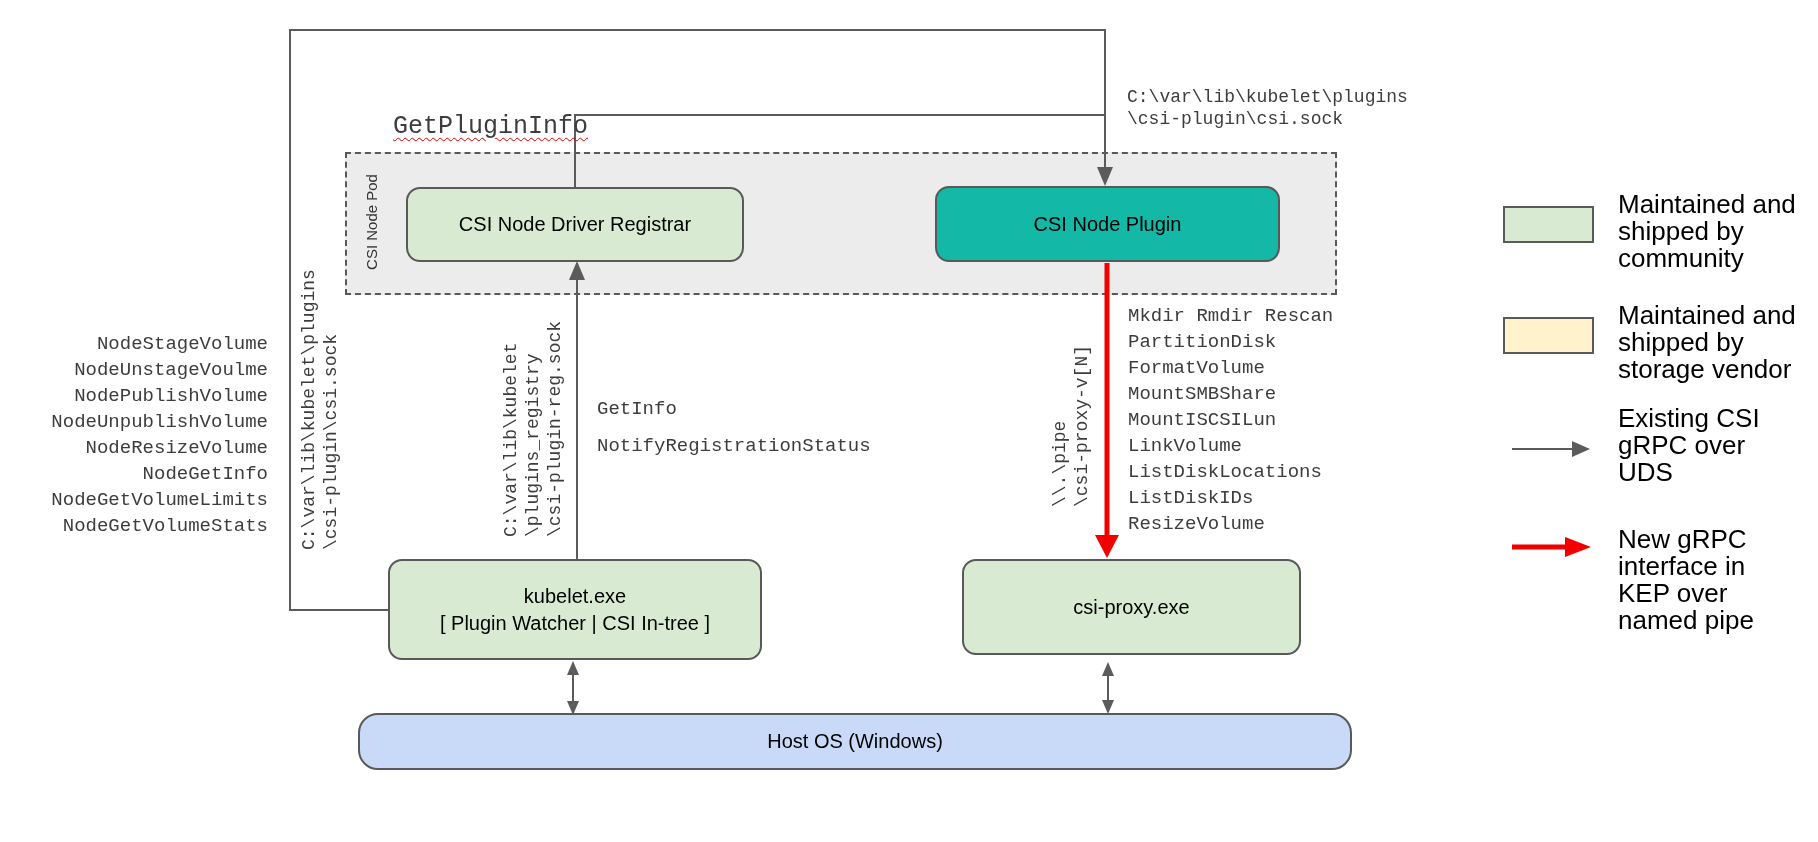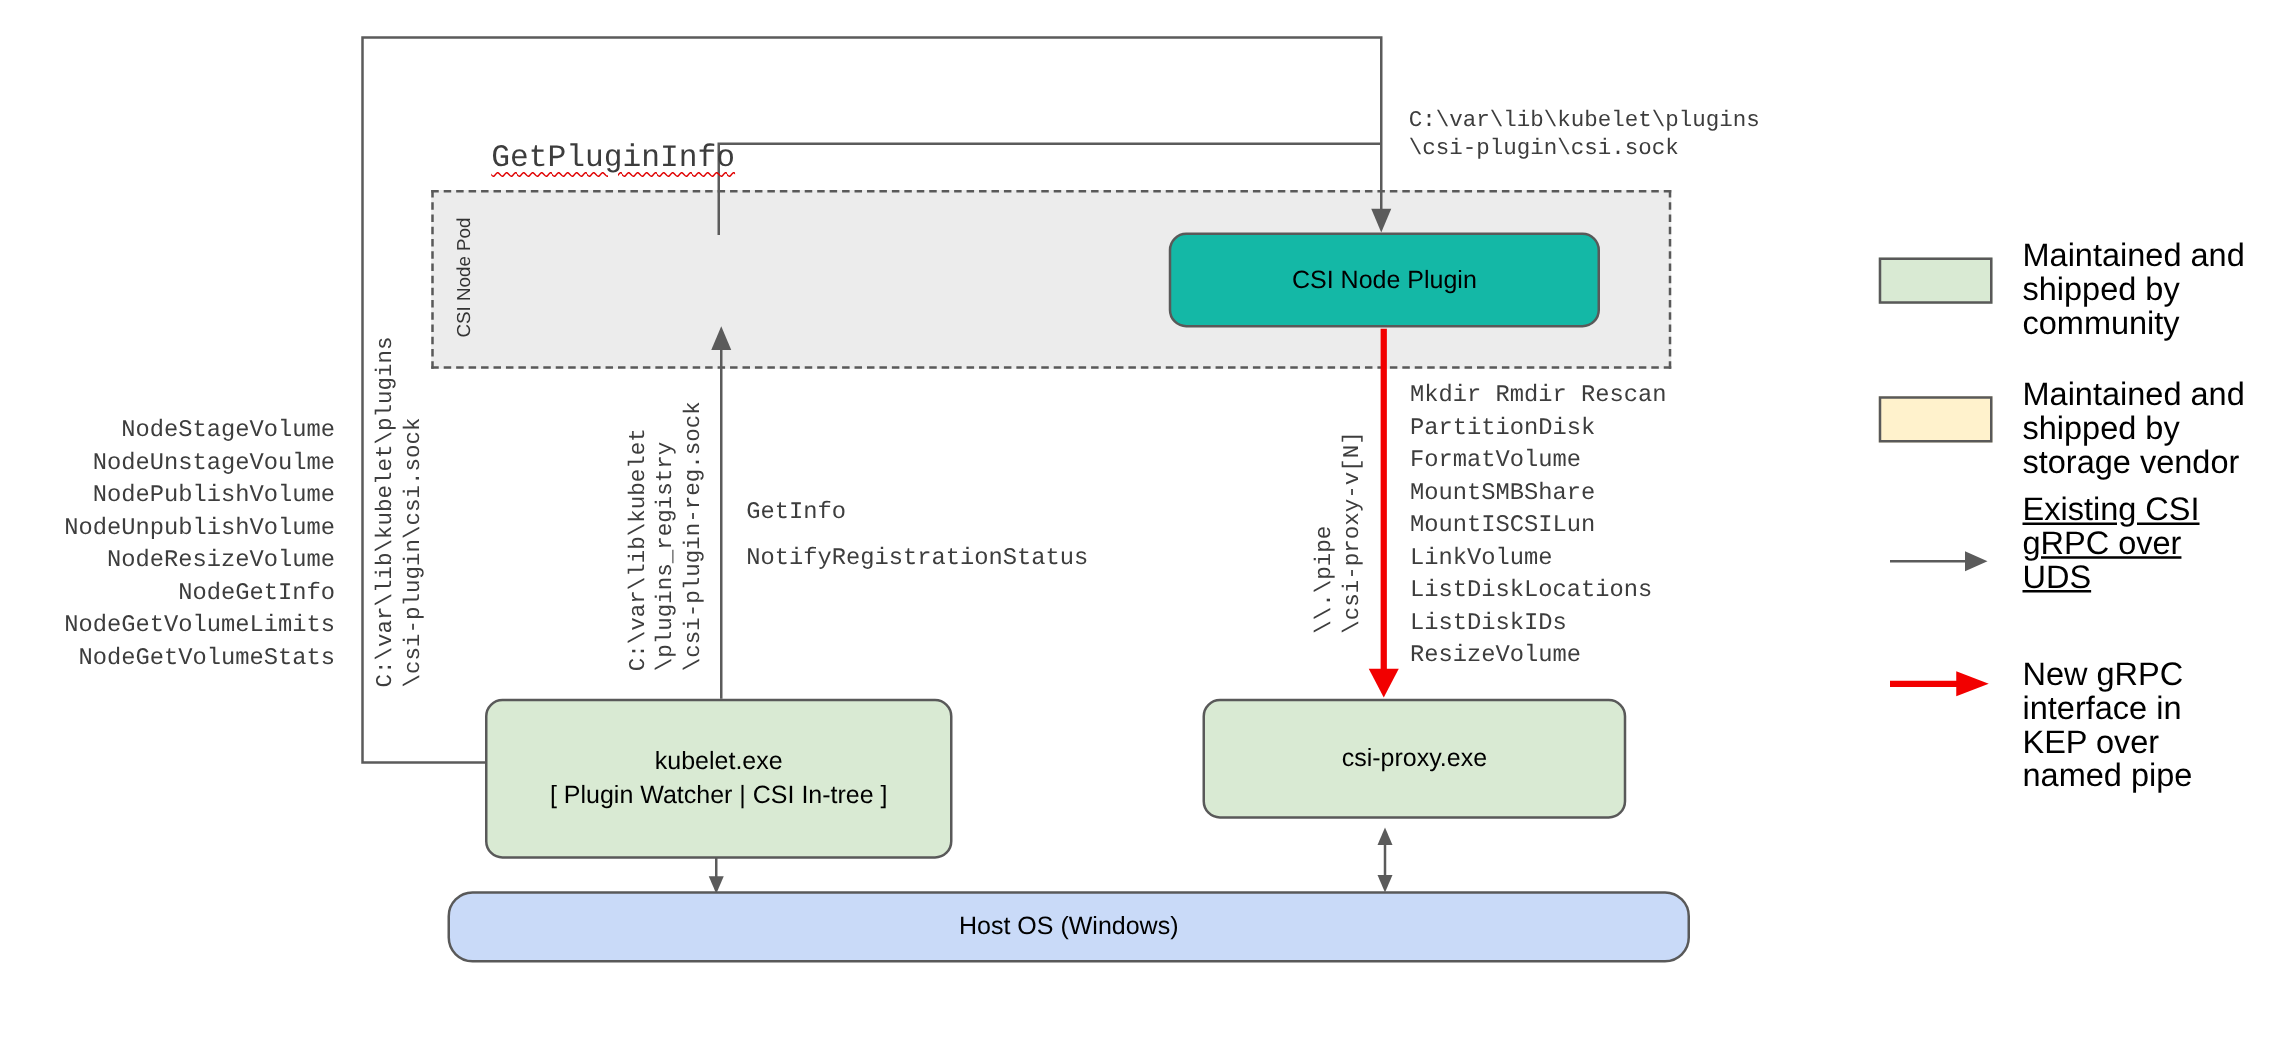--- a/index.html
+++ b/index.html
@@ -19,21 +19,21 @@
     position:absolute; z-index:3; box-sizing:border-box;
     border:2px solid #595959; border-radius:14px;
     display:flex; flex-direction:column; align-items:center; justify-content:center;
     font-size:20px; color:#000; text-align:center; line-height:27px;
   }
   .green  { background:#d9ead3; }
   .yellow { background:#14b8a6; }
   .blue   { background:#c9daf8; border-radius:20px; }
   .box-registrar { left:406px; top:187px; width:338px; height:75px; }
   .box-plugin    { left:935px; top:186px; width:345px; height:76px; }
-  .box-kubelet   { left:388px; top:559px; width:374px; height:128px;text-align:center; }
+  .box-kubelet   { left:388px; top:559px; width:374px; height:101px;text-align:center; }
   .box-proxy     { left:962px; top:559px; width:339px; height:96px; }
   .box-hostos    { left:358px; top:713px; width:994px; height:57px; }
   .mono {
     font-family:"Liberation Mono","DejaVu Sans Mono",monospace;
     color:#3d3d3d; z-index:4; position:absolute;
   }
   .preline { white-space:pre-line; }
   .squiggle {
     text-decoration: underline wavy #e00000;
     text-decoration-thickness:1px;
@@ -60,21 +60,21 @@
   .legend-swatch {
     position:absolute; width:91px; height:37px; z-index:3;
     border:2px solid #595959; box-sizing:border-box;
   }
   .legend-swatch.sw-green  { left:1503px; top:206px; background:#d9ead3; }
   .legend-swatch.sw-yellow { left:1503px; top:317px; background:#fff2cc; }
   .legend-text {
     position:absolute; left:1618px; width:200px; z-index:3;
     font-size:26px; line-height:27px; color:#000; white-space:pre-line;
   }
-  .lt-1 { top:191px; } .lt-2 { top:302px; } .lt-3 { top:394px;text-decoration:underline; } .lt-4 { top:526px; }
+  .lt-1 { top:191px; } .lt-2 { top:302px; } .lt-3 { top:405px; } .lt-4 { top:526px; }
 </style>
 </head>
 <body>
 
 <div class="canvas">
 
   <div class="pod"></div>
 
   <svg class="connectors" width="1818" height="842" viewBox="0 0 1818 842">
     <g stroke="#5b5b5b" stroke-width="2" fill="none">
@@ -97,20 +97,23 @@
     <g stroke="#f20000" stroke-width="5" fill="none">
       <path d="M1107 263 V540"></path>
       <path d="M1512 547 H1566"></path>
     </g>
     <g fill="#f20000" stroke="none">
       <polygon points="1107,558 1095,535 1119,535"></polygon>
       <polygon points="1591,547 1565,537 1565,557"></polygon>
     </g>
   </svg>
 
+  <div class="box green box-registrar">
+    <span>CSI Node Driver Registrar</span>
+  </div>
 
   <div class="box yellow box-plugin">
     <span>CSI Node Plugin</span>
   </div>
 
   <div class="box green box-kubelet">
     <span>kubelet.exe</span>
     <span>[ Plugin Watcher | CSI In-tree ]</span>
   </div>
 

